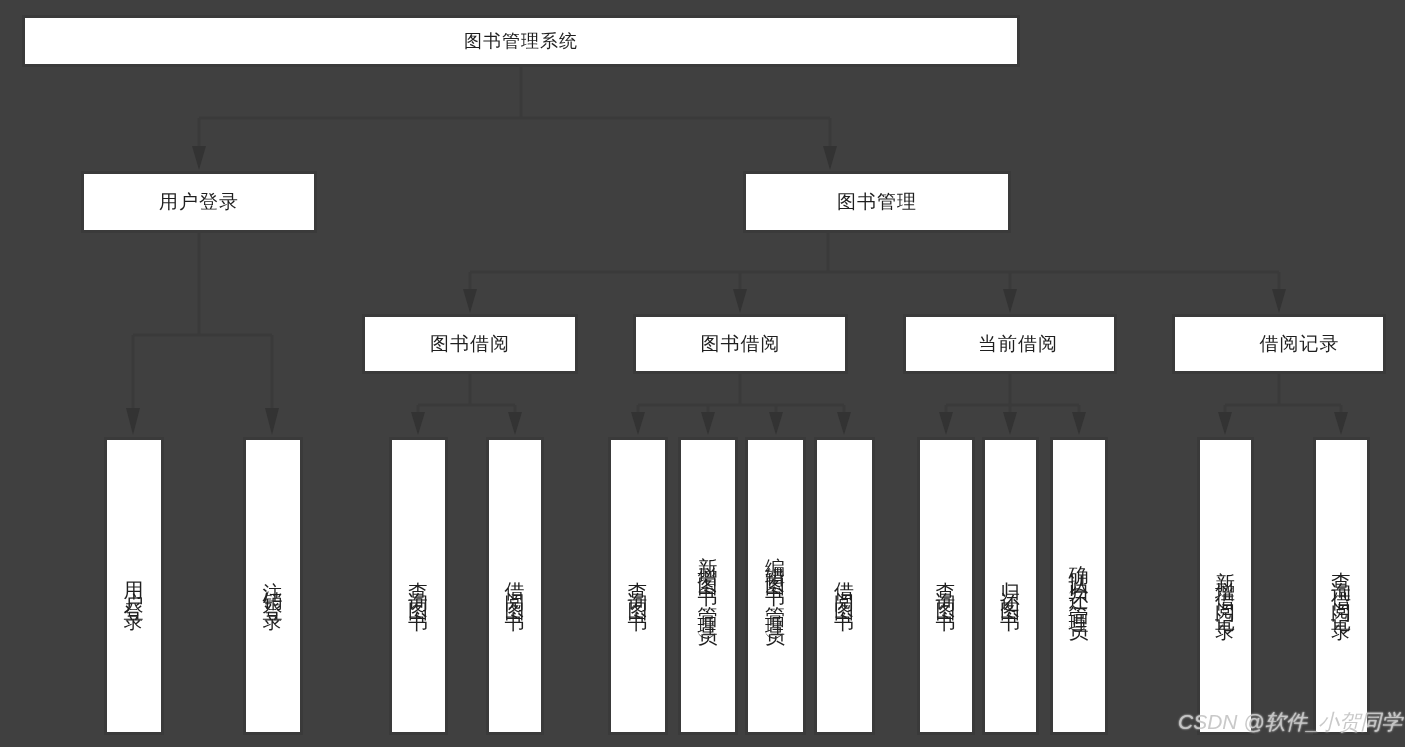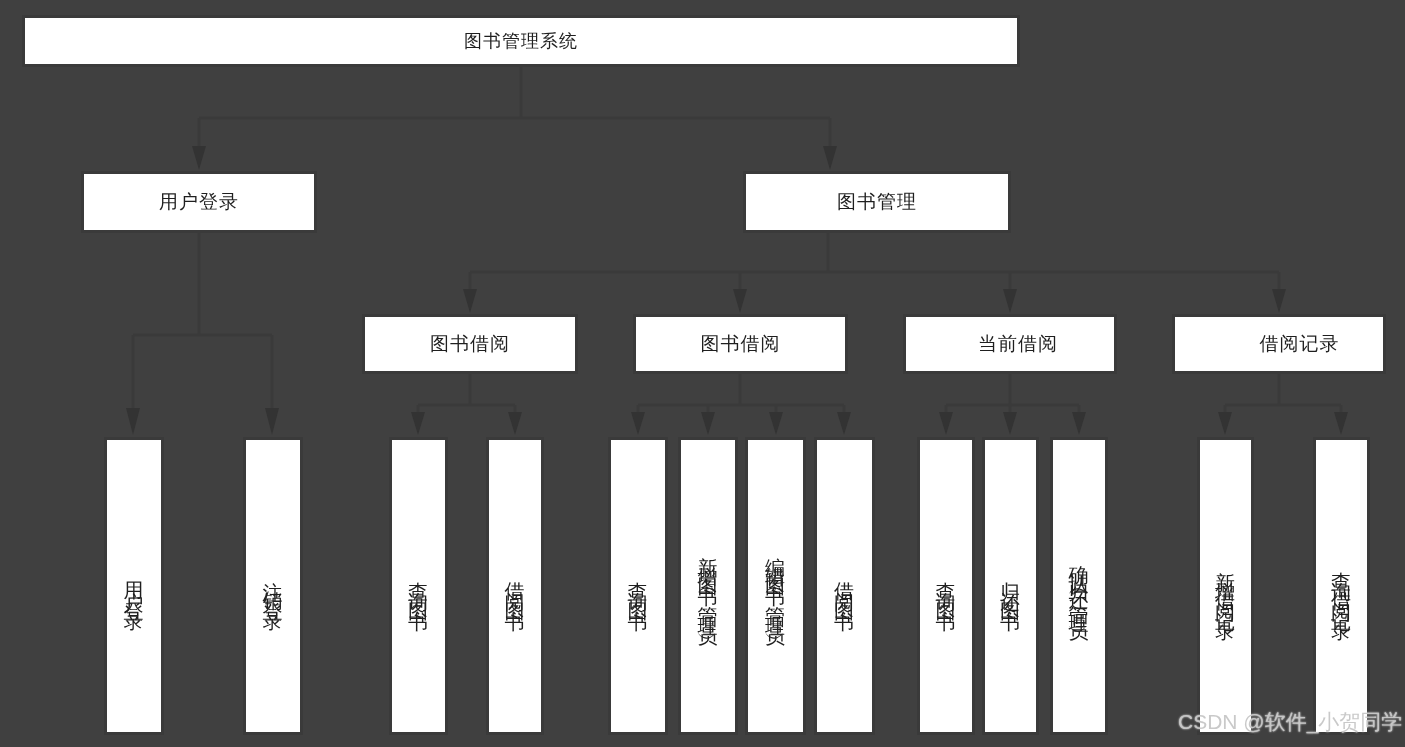--- a/index.html
+++ b/index.html
@@ -13,21 +13,21 @@
     display:flex;align-items:center;justify-content:center;text-align:center;
   }
   .h-node{font-size:19px;letter-spacing:1px;}
   .root-node{font-size:18px;}
   .v-node .vtext{
     writing-mode:vertical-rl;text-orientation:mixed;
     font-size:20px;letter-spacing:10px;line-height:1;white-space:nowrap;
   }
   .watermark{
     position:absolute;left:1178px;top:708px;z-index:5;white-space:nowrap;
-    font-size:21px;color:rgba(198,198,198,0.95);text-shadow:0 0 2px #ffffff;
+    font-size:21px;color:rgba(198,198,198,0.95);text-shadow:0 0 2px #ffffff;font-style:italic;
   }
   svg .ln{stroke:#3a3a3a;stroke-width:3;fill:none;}
   svg .ar{fill:#333333;stroke:none;}
 </style>
 </head>
 <body>
 
 <div class="canvas">
 
   <svg class="connector-layer" width="1405" height="747" viewBox="0 0 1405 747" xmlns="http://www.w3.org/2000/svg">

